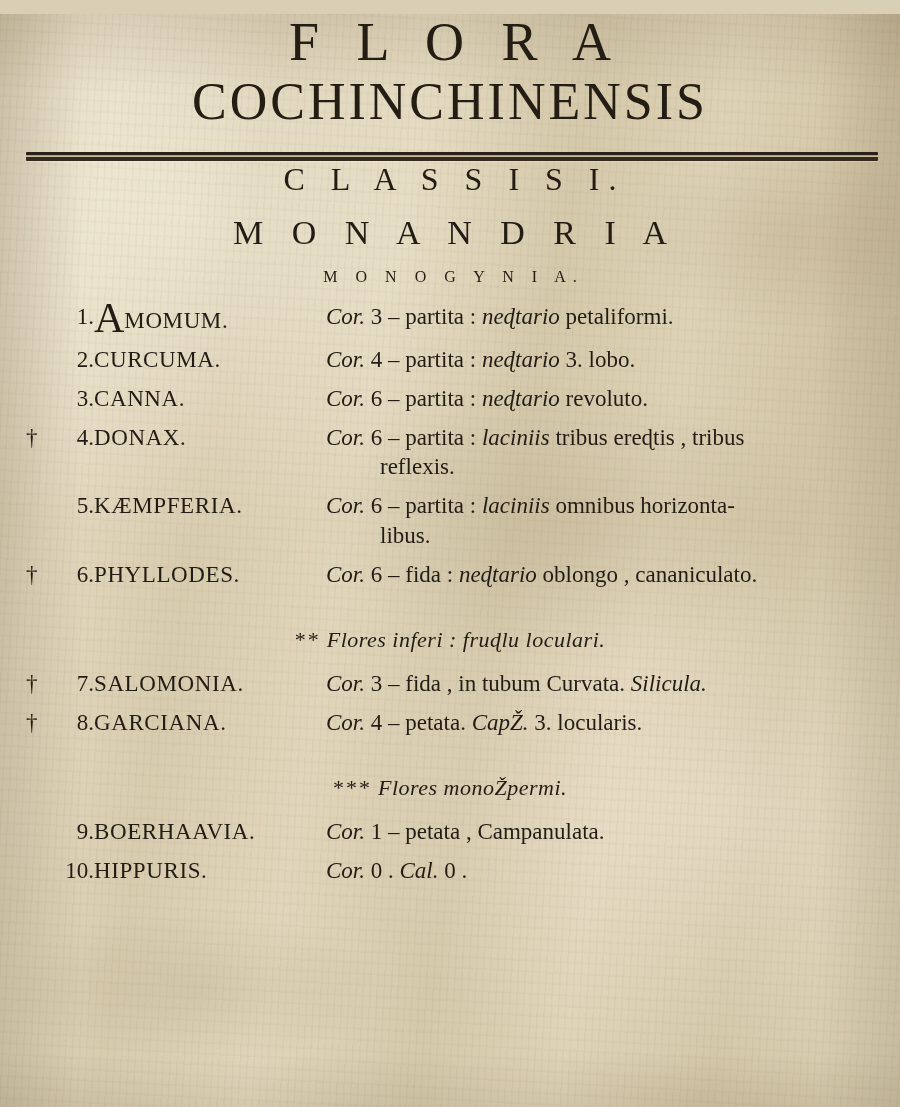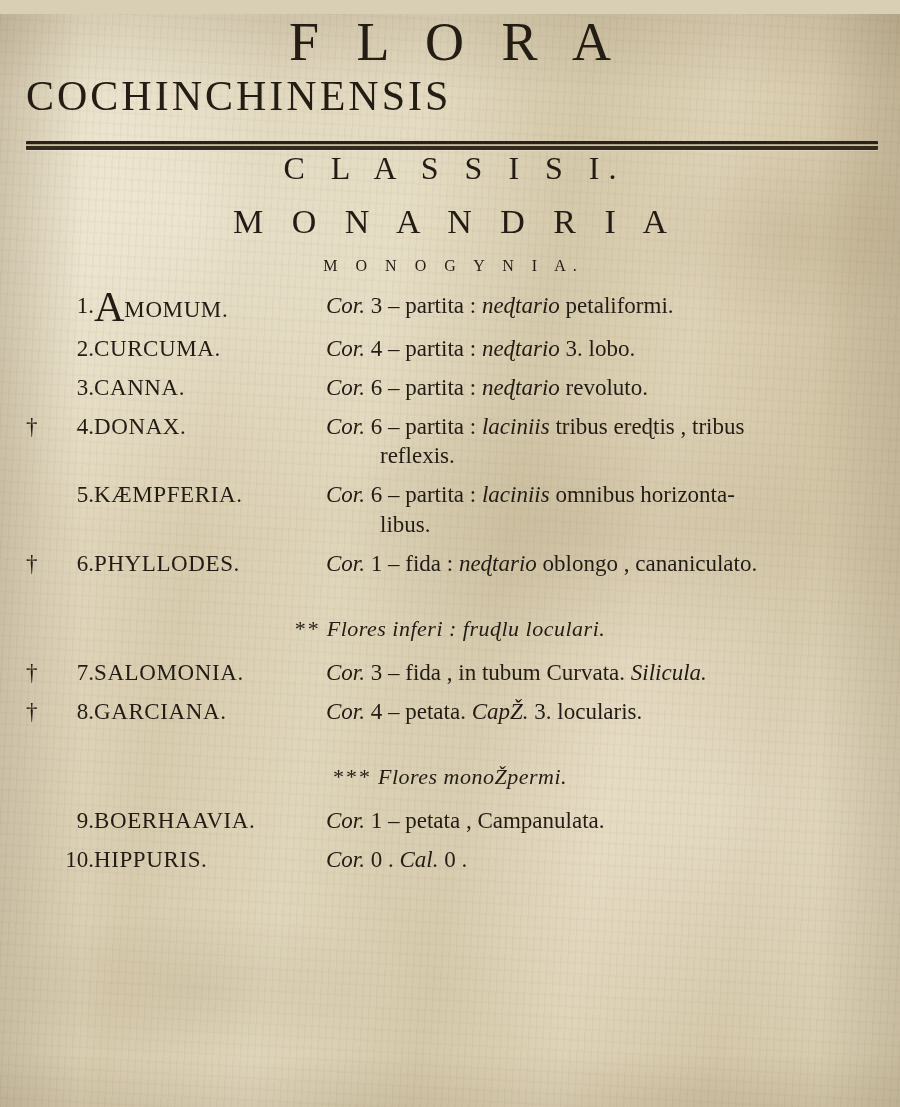--- a/index.html
+++ b/index.html
@@ -58,21 +58,22 @@
   .title-line1 {
     text-align: center;
     font-size: 54px;
     letter-spacing: 12px;
     line-height: 1.05;
     margin-top: 14px;
     text-indent: 12px;
     color: #241d13;
   }
   .title-line2 {
-    font-size: 42px;
+    text-align: center;
+    font-size: 52px;
     letter-spacing: 3px;
     line-height: 1.1;
     margin-top: 2px;
     color: #241d13;
   }
   .rule {
     margin: 22px auto 0 auto;
     width: 852px;
     height: 9px;
     background: linear-gradient(to bottom,
@@ -228,21 +229,21 @@
             <span class="cor">Cor.</span><span> 6 – partita :  </span><span class="it">laciniis</span><span> omnibus horizonta-</span>
             <span class="cont">libus.</span>
           </td>
         </tr>
 
         <tr class="entry-row">
           <td class="dagger">†</td>
           <td class="num">6.</td>
           <td class="genus">PHYLLODES.</td>
           <td class="desc">
-            <span class="cor">Cor.</span><span> 1 – fida : </span><span class="it">neɖtario</span><span> oblongo , cananiculato.</span>
+            <span class="cor">Cor.</span><span> 6 – fida : </span><span class="it">neɖtario</span><span> oblongo , cananiculato.</span>
           </td>
         </tr>
       </tbody>
     </table>
 
     <div class="section-note">
       <span class="stars">**</span>
       <span>Flores inferi : fruɖlu loculari.</span>
     </div>
 

